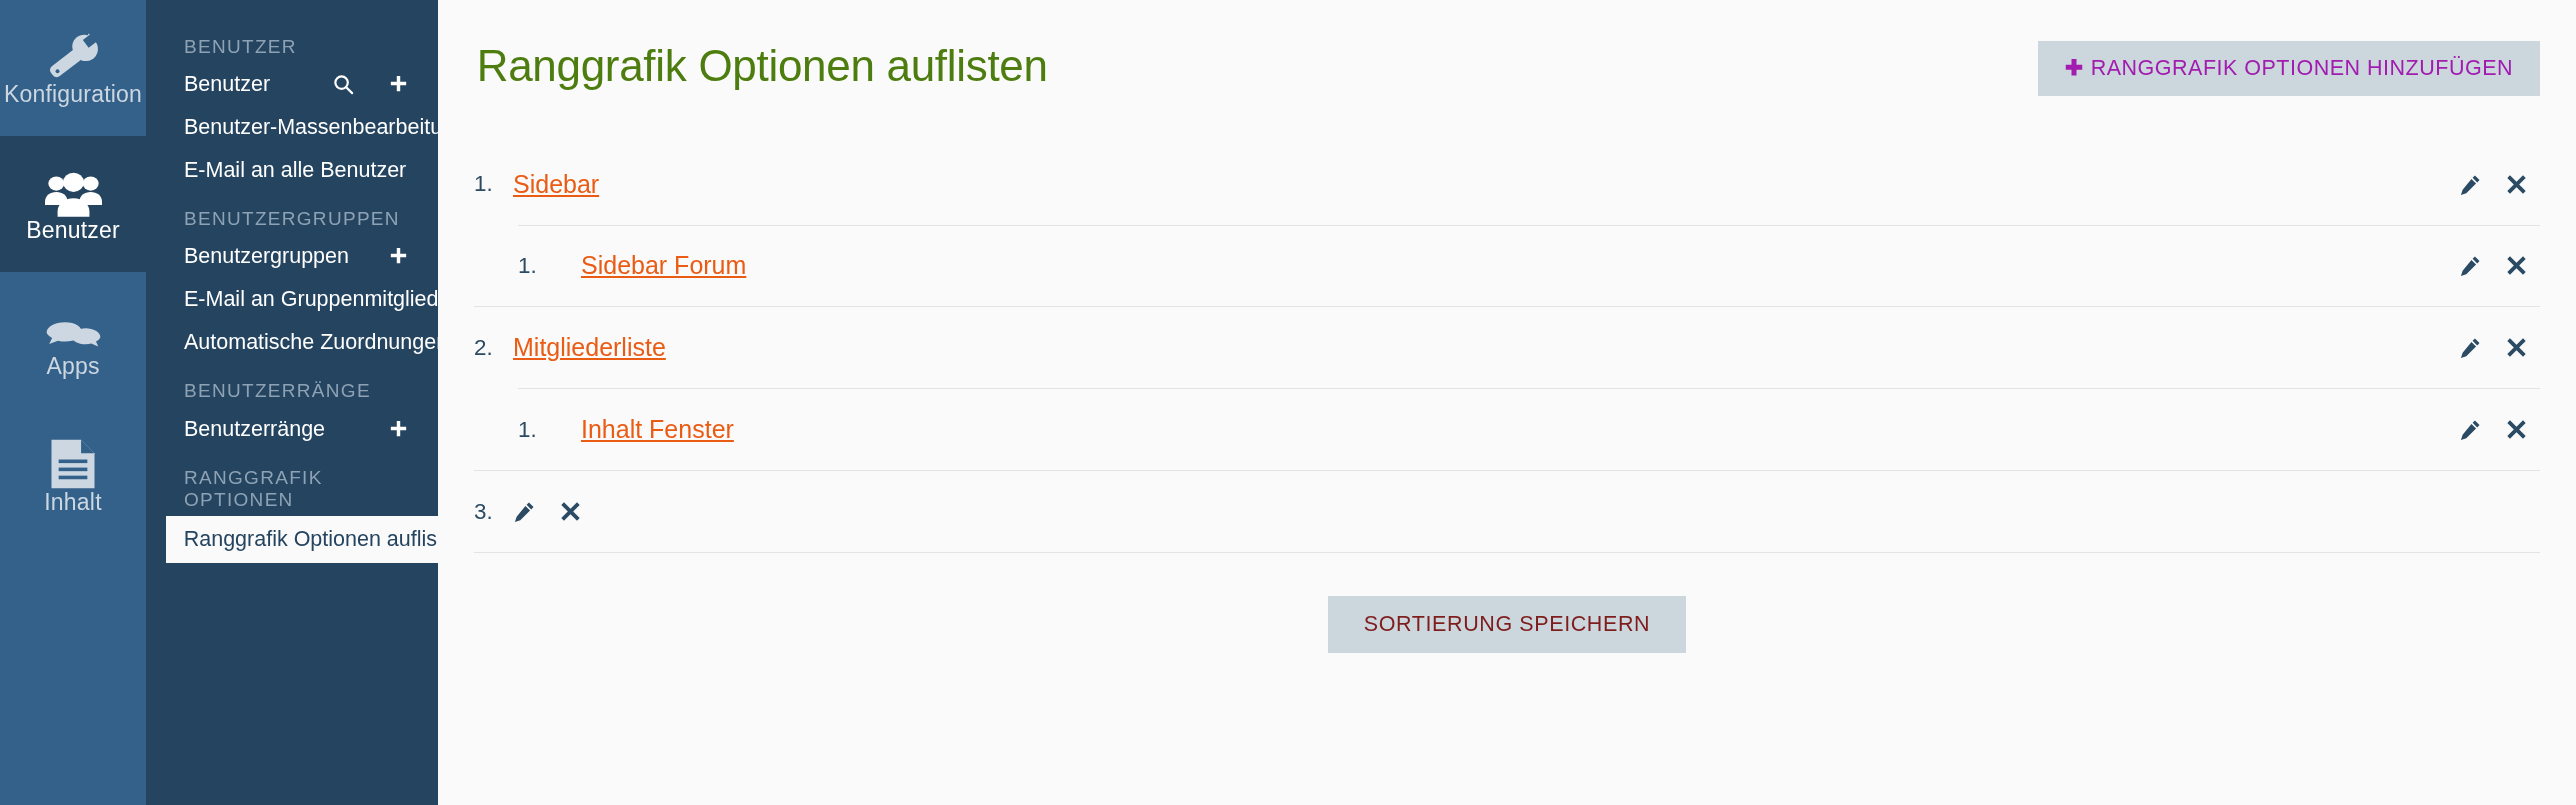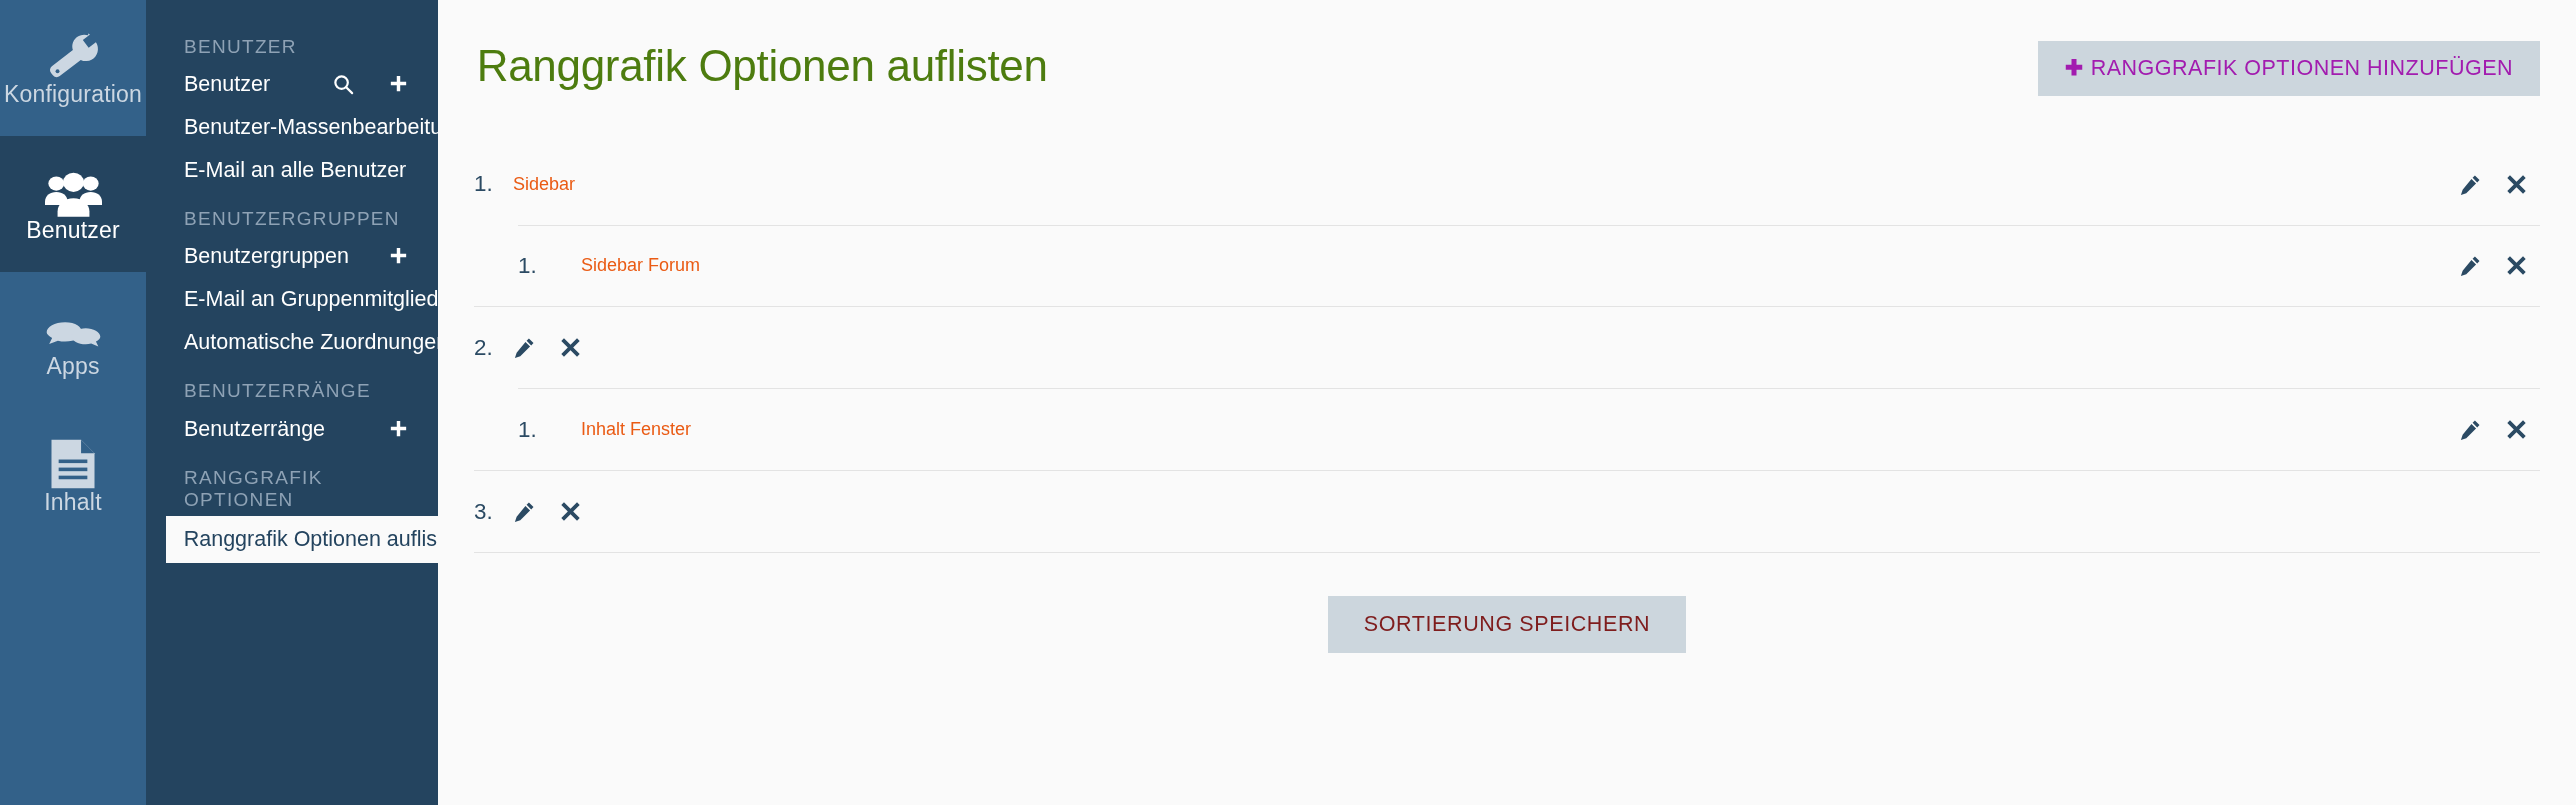--- a/index.html
+++ b/index.html
@@ -114,23 +114,24 @@
   }
   .row .idx {
     color: #2b4a63;
     font-size: 22.4px;
     width: 39px;
     text-align: left;
     flex: 0 0 39px;
   }
   .row .title {
     color: #ea5b14;
-    font-size: 18px;
+    font-size: 25px;
     cursor: pointer;
     flex: 1 1 auto;
+    text-decoration: underline;
   }
   .row .actions { display: flex; align-items: center; gap: 23px; padding-right: 12.5px; }
   .row .actions .act { cursor: pointer; display: flex; align-items: center; justify-content: center; }
   .row.level-0 { padding-left: 0; }
   .row.level-1 { padding-left: 44px; }
   .row.level-1 .title { color: #ea5b14; margin-left: 24px; }
 
   .sep { height: 0.9px; background: #e3e3e3; }
   .sep.level-0 { margin-left: 0; }
   .sep.level-1 { margin-left: 44px; }
@@ -306,20 +307,21 @@
             <svg width="23" height="23" viewBox="0 0 24 24">
                 <path fill="#2b4a63" d="M5.2 2.4l6.8 6.8 6.8-6.8 2.8 2.8-6.8 6.8 6.8 6.8-2.8 2.8-6.8-6.8-6.8 6.8-2.8-2.8 6.8-6.8L2.4 5.2z"></path>
               </svg>
           </span>
         </span>
       </div>
       <div class="sep level-0"></div>
 
       <div class="row level-0">
         <span class="idx">2.</span>
+        <span class="title">Mitgliederliste</span>
         <span class="actions">
           <span class="act">
             <svg width="23" height="23" viewBox="0 0 24 24">
                 <path fill="#2b4a63" d="M16.6 2.6l4.8 4.8-2.4 2.4-4.8-4.8zM13 6.2l4.8 4.8L7.6 21.2 2 23l1.8-5.6z"></path>
               </svg>
           </span>
           <span class="act">
             <svg width="23" height="23" viewBox="0 0 24 24">
                 <path fill="#2b4a63" d="M5.2 2.4l6.8 6.8 6.8-6.8 2.8 2.8-6.8 6.8 6.8 6.8-2.8 2.8-6.8-6.8-6.8 6.8-2.8-2.8 6.8-6.8L2.4 5.2z"></path>
               </svg>

